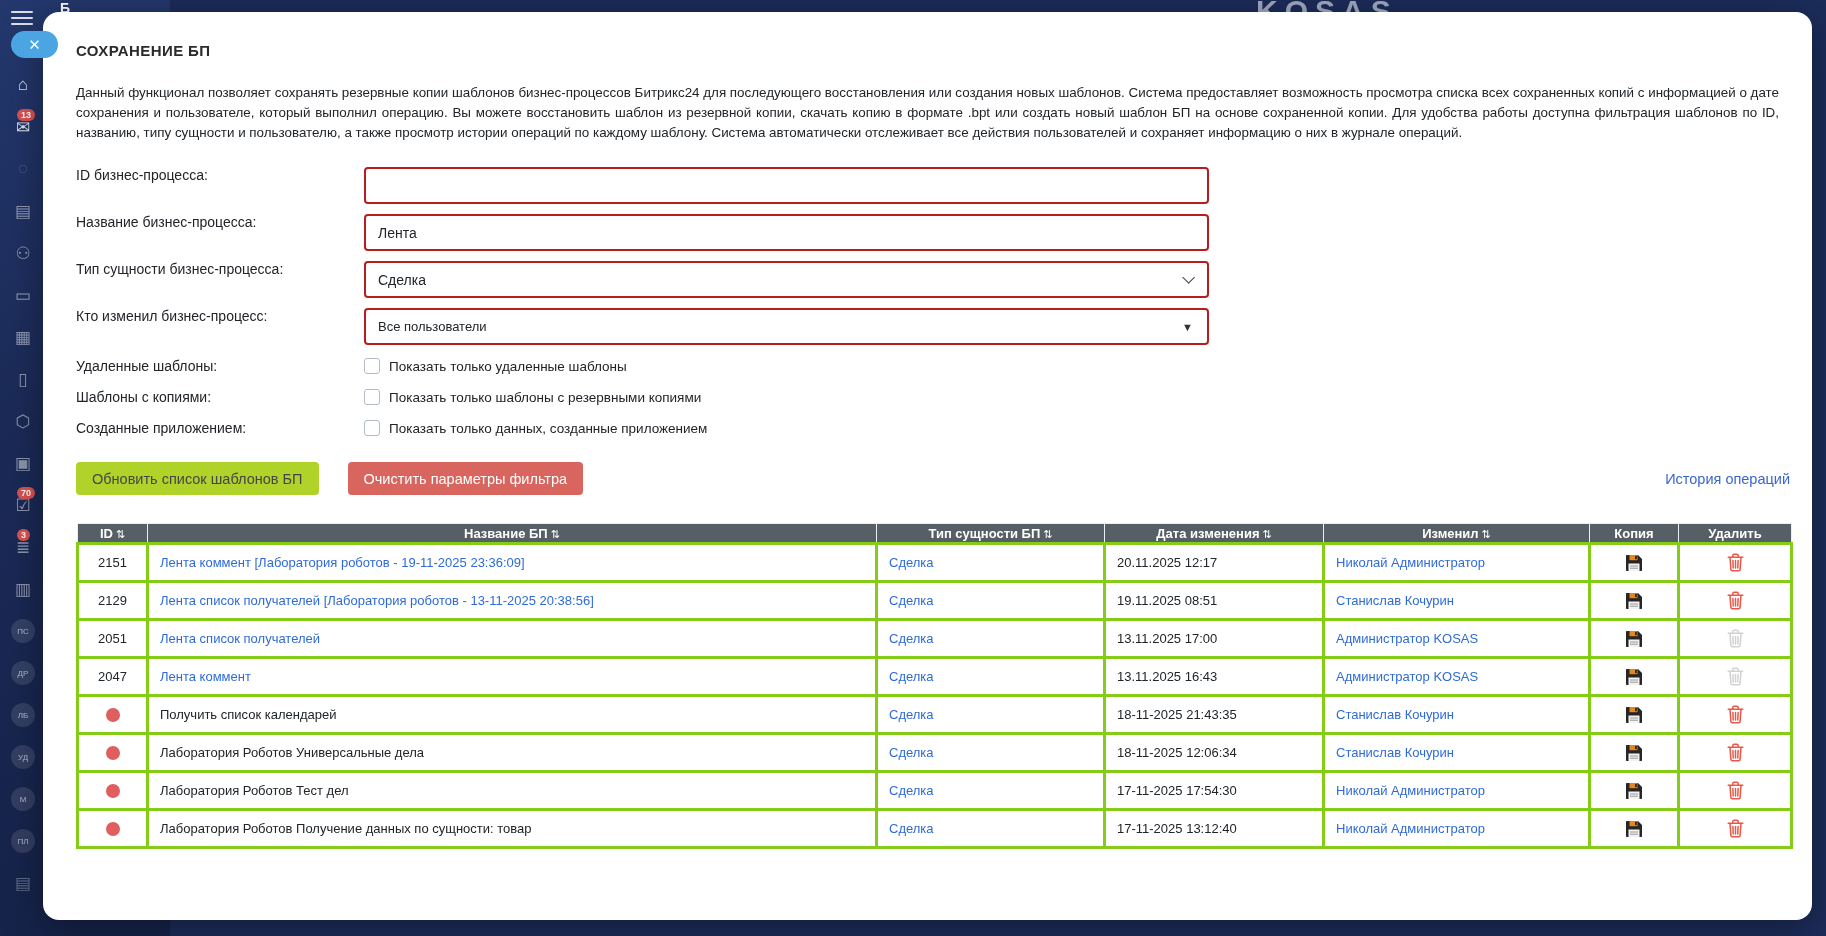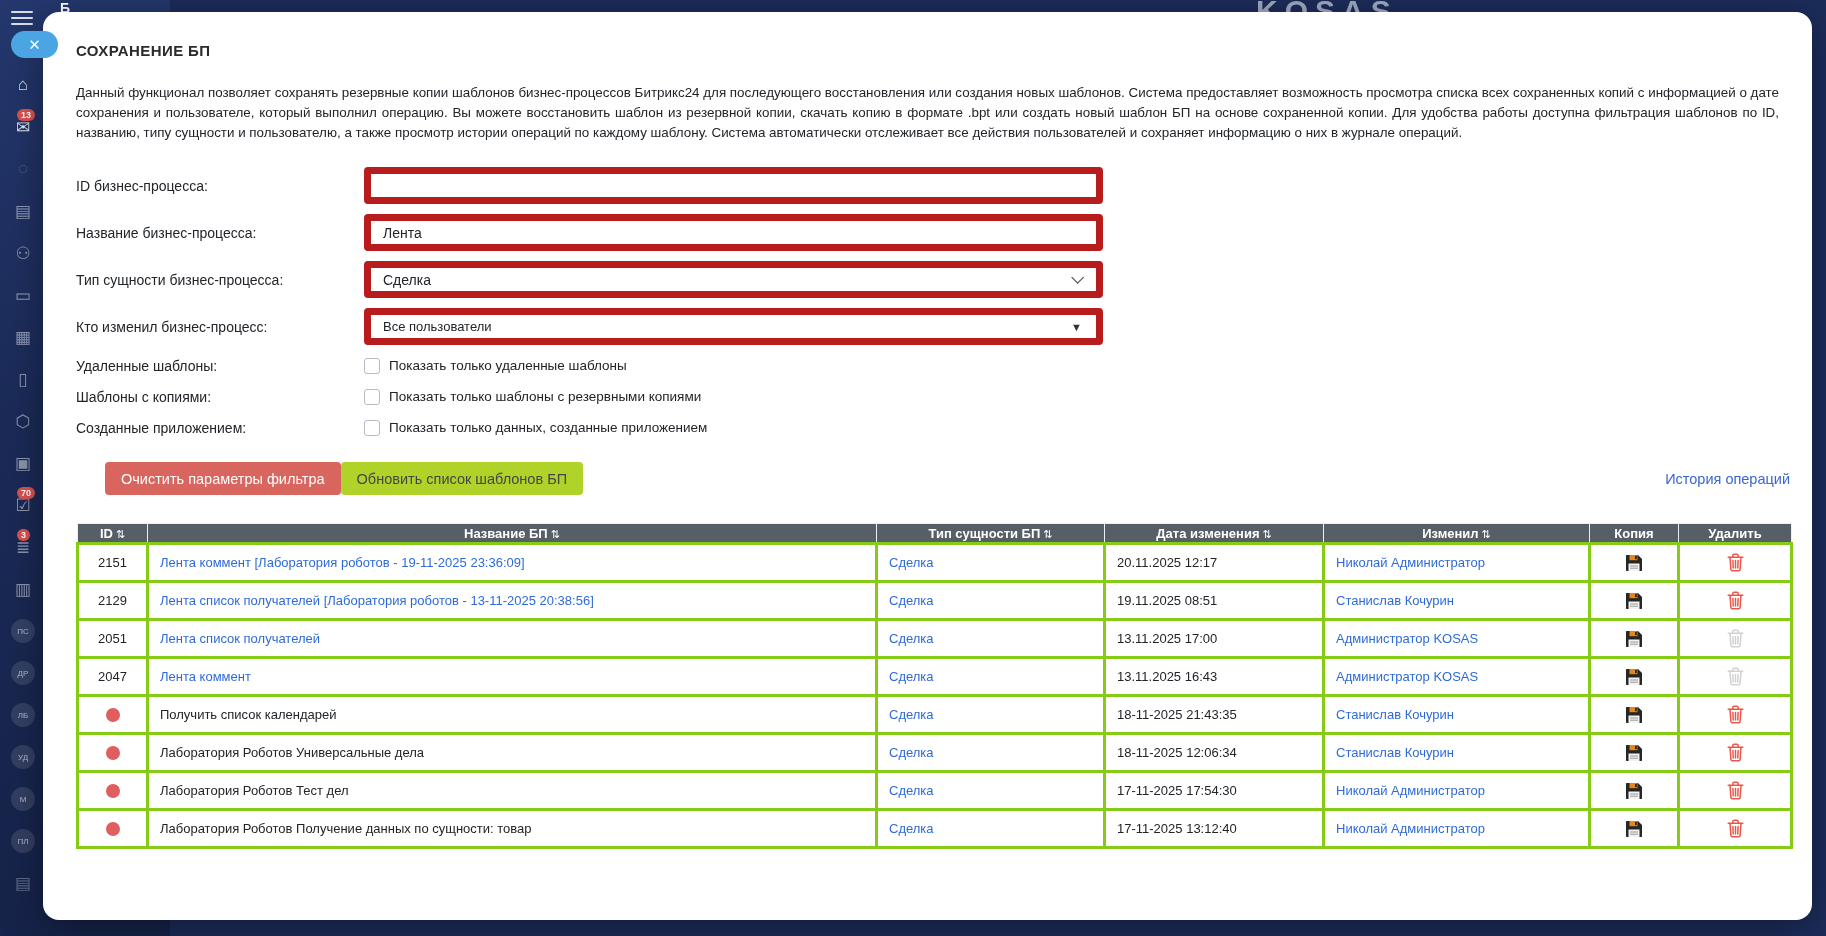--- a/index.html
+++ b/index.html
@@ -29,29 +29,29 @@
     border-radius:8px; padding:1px 4px; line-height:10px; }
   
   .modal { position:absolute; left:43px; top:12px; width:1769px; height:908px; background:#fff;
     border-radius:16px; box-shadow:0 8px 40px rgba(0,0,0,.4); padding:30px 33px 0 33px; overflow:hidden; z-index:10; }
   .close-pill { position:absolute; left:11px; top:31px; width:47px; height:27px; background:#4aa5e2; border-radius:14px;
     color:#fff; display:flex; align-items:center; justify-content:center; font-size:15px; z-index:30; cursor:pointer; }
   .modal-title { font-size:15px; font-weight:700; color:#2b2b2b; letter-spacing:.4px; }
   .modal-desc { margin-top:24px; font-size:13.4px; line-height:20px; color:#212529; text-align:justify; }
   
   .filter-form { margin-top:24px; }
-  .form-row { display:flex; align-items:center; margin-bottom:10px; }
+  .form-row { display:flex; margin-bottom:10px; }
   .form-label { width:288px; font-size:14px; color:#212529; flex:none; }
-  .text-input, .select-box { width:739px; height:37px; border:7px solid #b91c1c; border-radius:4px;
+  .text-input, .select-box { width:845px; height:37px; border:2px solid #b91c1c; border-radius:4px;
     padding:0 12px; font-size:14px; color:#212529; background:#fff; font-family:inherit; }
   .select-box { display:flex; align-items:center; justify-content:space-between; cursor:pointer; }
   .chevron { width:9px; height:9px; border-right:1.6px solid #444; border-bottom:1.6px solid #444;
     transform:rotate(45deg) translateY(-3px); margin-right:4px; }
   .tri { font-size:11px; color:#333; margin-right:2px; }
-  .check-row { display:flex; margin-bottom:15px; }
+  .check-row { display:flex; align-items:center; margin-bottom:15px; }
   .checkbox { width:16px; height:16px; border:1px solid #b4bcc6; border-radius:3px; background:#fff; cursor:pointer; flex:none; }
   .check-text { margin-left:9px; font-size:13.5px; color:#212529; }
   
   .actions { display:flex; align-items:center; margin-top:26px; width:1714px; }
   .btn { height:33px; border:none; border-radius:4px; padding:0 16px; font-size:14.5px; cursor:pointer; font-family:inherit; }
   .btn-green { background:#b0d32a; color:#454545; }
   .btn-red { background:#d9655f; color:#fff; margin-left:29px; }
   .history-link { margin-left:auto; color:#3a66d0; font-size:14.5px; text-decoration:none; cursor:pointer; }
   
   .bp-table { margin-top:28px; border-collapse:collapse; table-layout:fixed; width:1714px; font-size:13px; }
@@ -203,22 +203,22 @@
       <span class="check-text">Показать только шаблоны с резервными копиями</span>
     </div>
     <div class="check-row">
       <div class="form-label">Созданные приложением:</div>
       <span class="checkbox"></span>
       <span class="check-text">Показать только данных, созданные приложением</span>
     </div>
   </div>
 
   <div class="actions">
+    <button class="btn btn-green">Обновить список шаблонов БП</button>
     <button class="btn btn-red">Очистить параметры фильтра</button>
-    <button class="btn btn-green">Обновить список шаблонов БП</button>
     <a class="history-link">История операций</a>
   </div>
 
   <table class="bp-table">
     <colgroup>
       <col style="width:70px">
         <col style="width:729px">
         <col style="width:228px">
       <col style="width:219px">
         <col style="width:266px">

